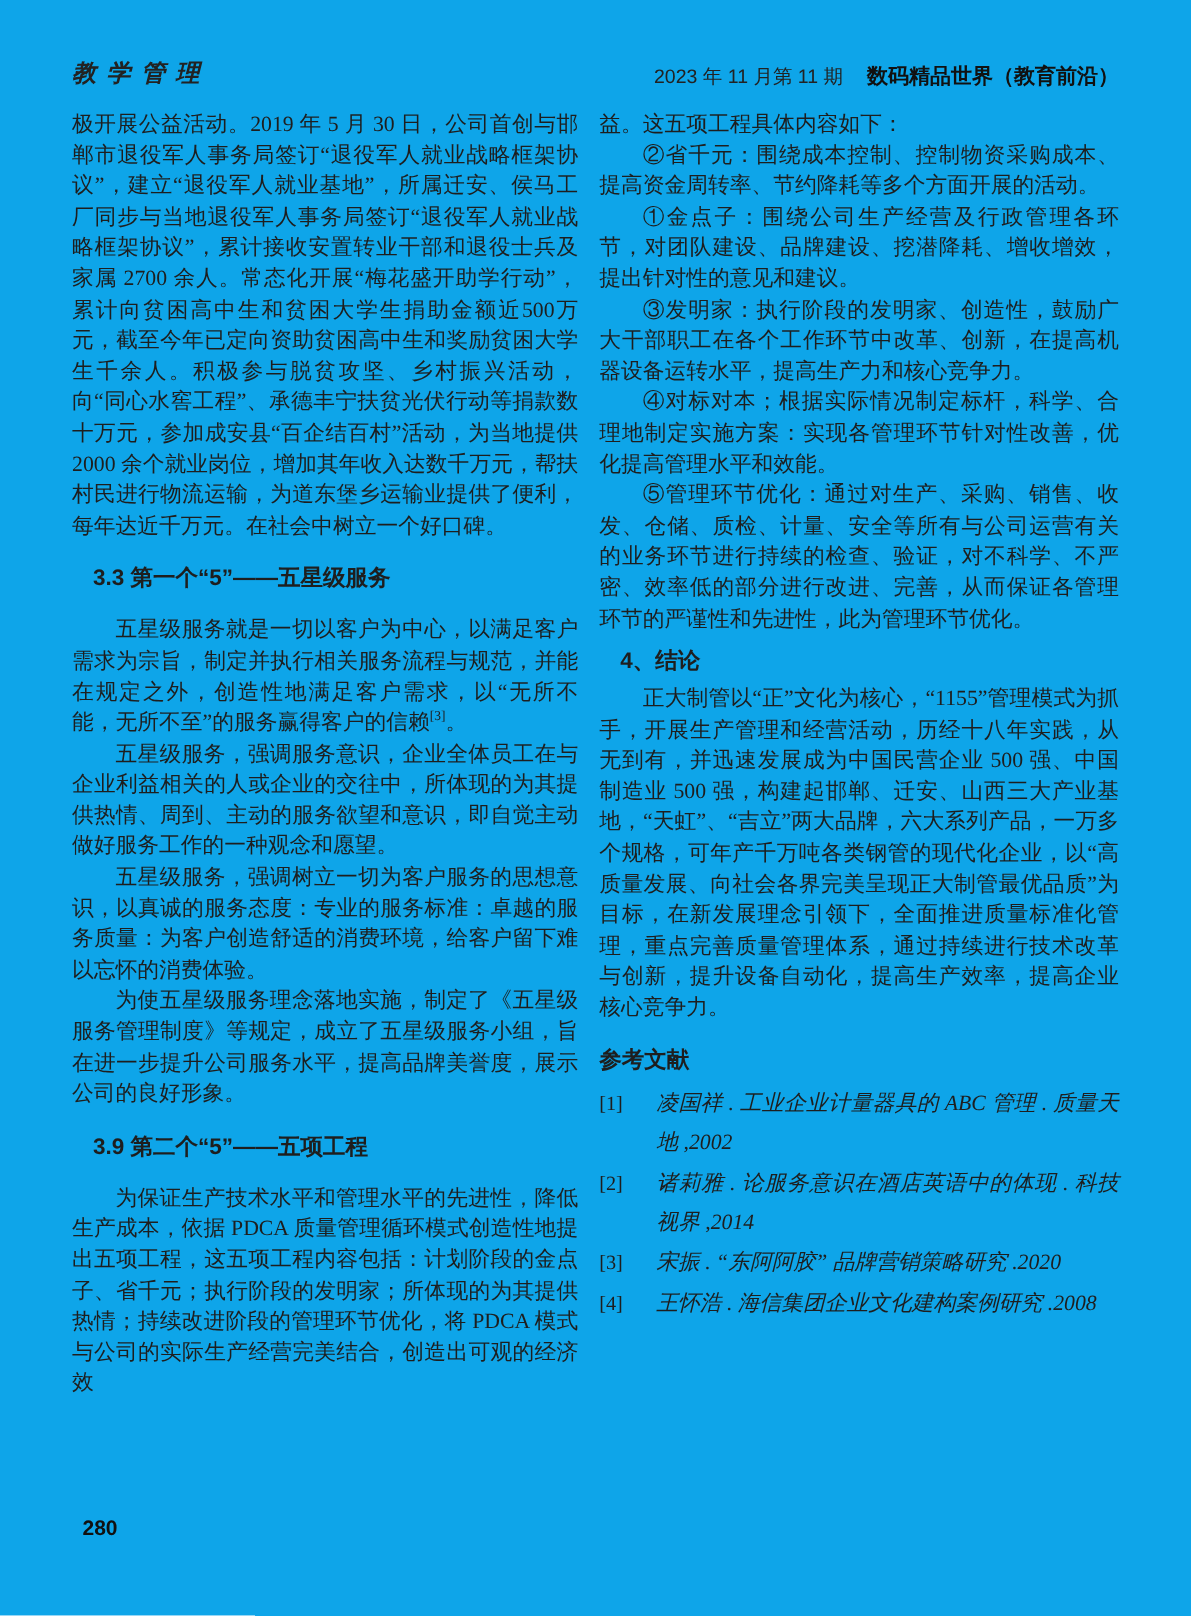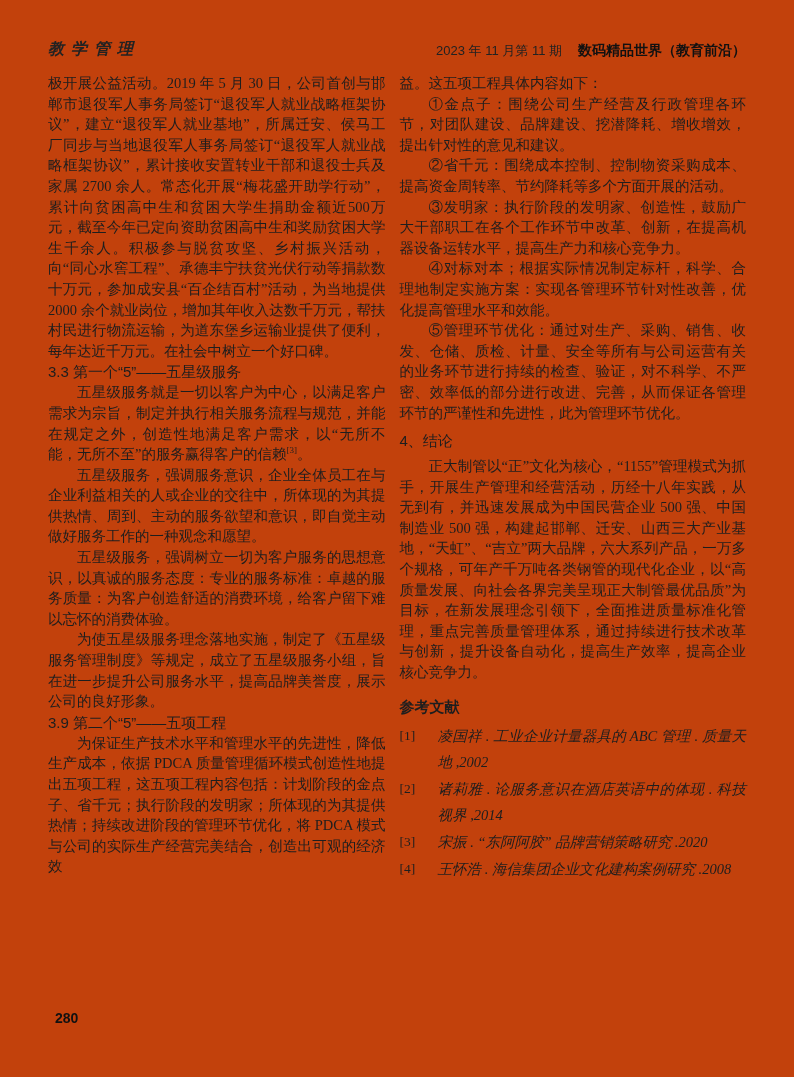--- a/index.html
+++ b/index.html
@@ -1,19 +1,19 @@
 <!DOCTYPE html>
 <html><head>
 <meta charset="utf-8">
 <style>
   html,body { margin:0; padding:0; background:#ffffff; }
   .page {
     position:relative;
     width:794px; height:1077px;
-    background:#c2410c;
+    background:#0ea5e9;
     box-sizing:border-box;
     padding:30px 48px 0 48px;
     font-family:"Liberation Serif","DejaVu Serif",serif;
     color:#1e1e1e;
     overflow:hidden;
   }
   .page-header {
     display:flex;
     justify-content:space-between;
     align-items:flex-end;
@@ -50,24 +50,24 @@
     line-height:20.6px;
     text-align:justify;
     text-justify:inter-ideograph;
   }
   .col-left  { width:338px; }
   .col-right { width:347px; }
   p { margin:0; text-indent:2em; }
   p.cont { text-indent:0; }
   .sec-heading {
     font-family:"Liberation Sans","DejaVu Sans",sans-serif;
-    font-weight:normal;
+    font-weight:bold;
     font-size:15px;
     line-height:21px;
-    margin:0;
+    margin:14px;
     text-align:left;
   }
   .sec-heading.gap-above { margin-top:7px; margin-bottom:5px; }
   sup.cite {
     font-size:9px;
     line-height:0;
     vertical-align:super;
   }
   .refs-title {
     font-family:Liberation Serif, serif;
@@ -122,22 +122,22 @@
       <p><span>五星级服务就是一切以客户为中心，以满足客户需求为宗旨，制定并执行相关服务流程与规范，并能在规定之外，创造性地满足客户需求，以“无所不能，无所不至”的服务赢得客户的信赖</span><sup class="cite">[3]</sup><span>。</span></p>
       <p>五星级服务，强调服务意识，企业全体员工在与企业利益相关的人或企业的交往中，所体现的为其提供热情、周到、主动的服务欲望和意识，即自觉主动做好服务工作的一种观念和愿望。</p>
       <p>五星级服务，强调树立一切为客户服务的思想意识，以真诚的服务态度：专业的服务标准：卓越的服务质量：为客户创造舒适的消费环境，给客户留下难以忘怀的消费体验。</p>
       <p>为使五星级服务理念落地实施，制定了《五星级服务管理制度》等规定，成立了五星级服务小组，旨在进一步提升公司服务水平，提高品牌美誉度，展示公司的良好形象。</p>
       <h3 class="sec-heading">3.9 第二个“5”——五项工程</h3>
       <p>为保证生产技术水平和管理水平的先进性，降低生产成本，依据 PDCA 质量管理循环模式创造性地提出五项工程，这五项工程内容包括：计划阶段的金点子、省千元；执行阶段的发明家；所体现的为其提供热情；持续改进阶段的管理环节优化，将 PDCA 模式与公司的实际生产经营完美结合，创造出可观的经济效</p>
     </div>
 
     <div class="col col-right">
       <p class="cont">益。这五项工程具体内容如下：</p>
+      <p>②省千元：围绕成本控制、控制物资采购成本、提高资金周转率、节约降耗等多个方面开展的活动。</p>
       <p>①金点子：围绕公司生产经营及行政管理各环节，对团队建设、品牌建设、挖潜降耗、增收增效，提出针对性的意见和建议。</p>
-      <p>②省千元：围绕成本控制、控制物资采购成本、提高资金周转率、节约降耗等多个方面开展的活动。</p>
       <p>③发明家：执行阶段的发明家、创造性，鼓励广大干部职工在各个工作环节中改革、创新，在提高机器设备运转水平，提高生产力和核心竞争力。</p>
       <p>④对标对本；根据实际情况制定标杆，科学、合理地制定实施方案：实现各管理环节针对性改善，优化提高管理水平和效能。</p>
       <p>⑤管理环节优化：通过对生产、采购、销售、收发、仓储、质检、计量、安全等所有与公司运营有关的业务环节进行持续的检查、验证，对不科学、不严密、效率低的部分进行改进、完善，从而保证各管理环节的严谨性和先进性，此为管理环节优化。</p>
       <h3 class="sec-heading gap-above">4、结论</h3>
       <p>正大制管以“正”文化为核心，“1155”管理模式为抓手，开展生产管理和经营活动，历经十八年实践，从无到有，并迅速发展成为中国民营企业 500 强、中国制造业 500 强，构建起邯郸、迁安、山西三大产业基地，“天虹”、“吉立”两大品牌，六大系列产品，一万多个规格，可年产千万吨各类钢管的现代化企业，以“高质量发展、向社会各界完美呈现正大制管最优品质”为目标，在新发展理念引领下，全面推进质量标准化管理，重点完善质量管理体系，通过持续进行技术改革与创新，提升设备自动化，提高生产效率，提高企业核心竞争力。</p>
       <div class="refs-title">参考文献</div>
       <ul class="ref-list">
         <li class="ref-item">
           <span class="ref-marker">[1]</span>
           <span>凌国祥 . 工业企业计量器具的 ABC 管理 . 质量天地 ,2002</span>

